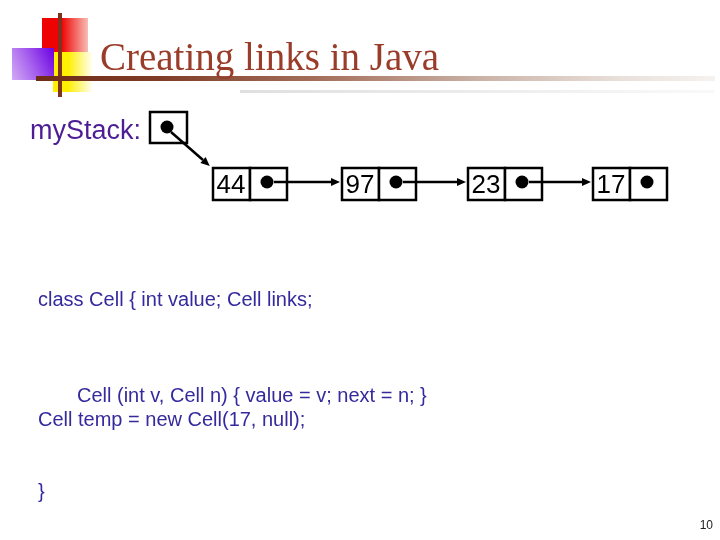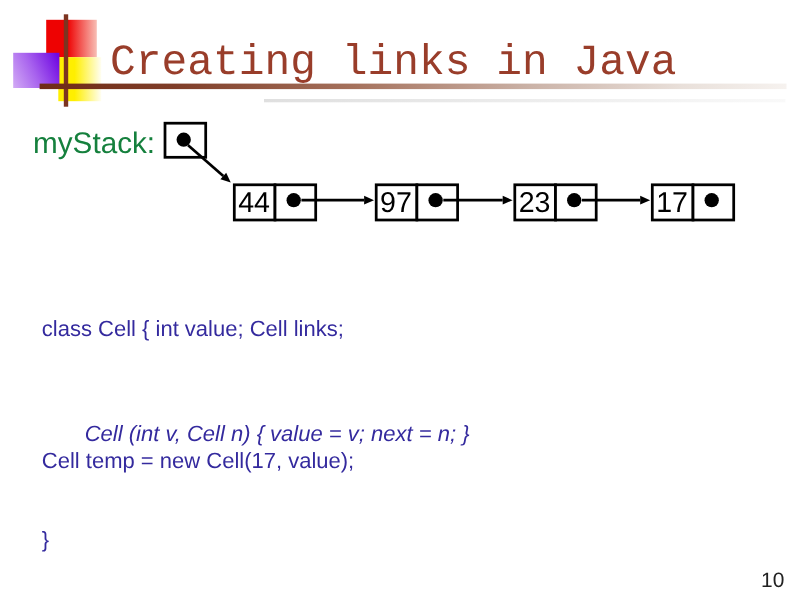--- a/index.html
+++ b/index.html
@@ -17,37 +17,37 @@
   .sq-purple { left:12px; top:48px; width:42px; height:32px; z-index:3;
                background:linear-gradient(245deg,#7008e2 5%,#a863ee 55%,#d2abf5 100%); }
   .vline { left:58px; top:13px; width:4px; height:84px; background:#7c3420; z-index:4; }
   .hrule { left:36px; top:76px; width:679px; height:5px; z-index:4;
            background:linear-gradient(to right,#6f2b16 0%,#7f3d28 18%,#a5715c 42%,#cbb3a8 66%,#e9e0da 86%,#f6f2ef 100%); }
   .rule-shadow { left:240px; top:90px; width:474px; height:3px; z-index:0;
            background:linear-gradient(to right,rgba(150,150,150,.30),rgba(195,195,195,.10)); }
 
   .title {
     left:100px; top:33px; z-index:5; white-space:nowrap;
-    font-family:Liberation Mono, monospace; font-size:39px; line-height:48px;
+    font-family:Liberation Serif, serif; font-size:39px; line-height:48px;
     color:#993d2a;
   }
 
   .stack-label {
     left:30px; top:113px; font-size:27px; line-height:34px;
-    color:#15803d; white-space:nowrap;
+    color:#4c1d95; white-space:nowrap;
   }
 
   .diagram-svg { left:0; top:100px; }
 
   .code { left:38px; font-size:20px; line-height:32px; color:#342a9e; white-space:pre; }
   .code-class { top:219px; }
   .code-build { top:339px; }
-  .indent { padding-left:39px;font-style:italic; }
+  .indent { padding-left:39px; }
 
-  .page-number { right:7px; top:518px; font-size:19px; color:#222222; }
+  .page-number { right:7px; top:518px; font-size:12px; color:#222222; }
 
   .cell-text { font-family:"Liberation Sans", sans-serif; font-size:26px; fill:#000; }
 </style>
 </head>
 <body>
 
 <div class="slide">
 
   <div class="abs sq-red"></div>
   <div class="abs sq-yellow"></div>
@@ -105,20 +105,20 @@
     </g>
   </svg>
 
   <div class="abs code code-class">
     <div>class Cell { int value; Cell links;</div>
     <div class="indent">Cell (int v, Cell n) { value = v; next = n; }</div>
     <div>}</div>
   </div>
 
   <div class="abs code code-build">
-    <div>Cell temp = new Cell(17, value);</div>
+    <div>Cell temp = new Cell(17, null);</div>
     
     
   </div>
 
   <div class="abs page-number">10</div>
 
 </div>
 
 </body></html>

